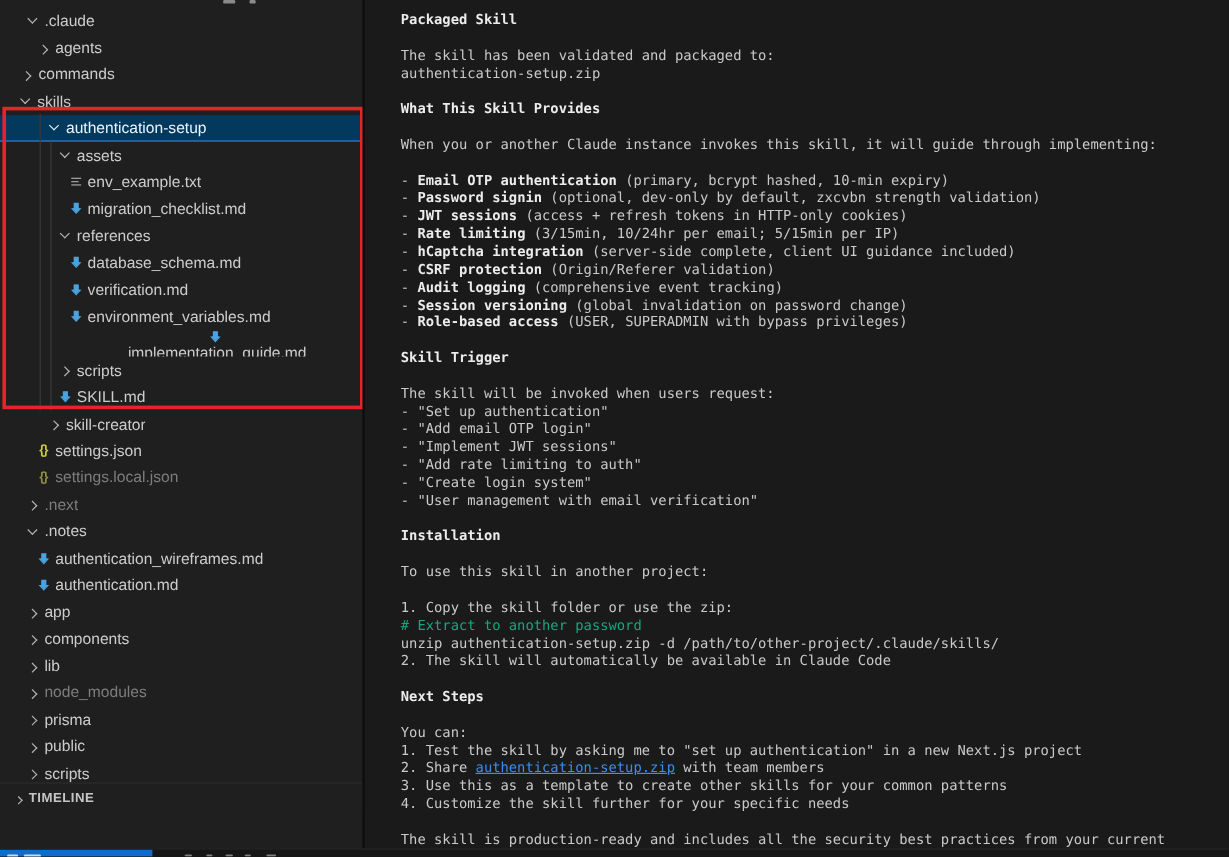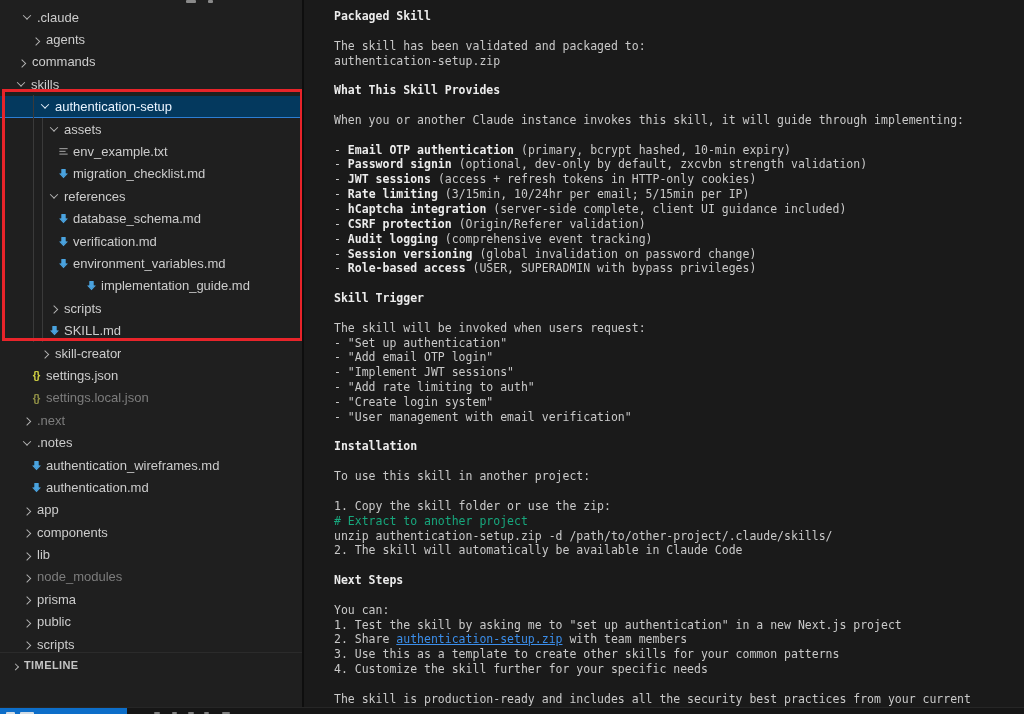--- a/index.html
+++ b/index.html
@@ -146,21 +146,21 @@
         </div>
         <div class="row" style="padding-left: 56px;">
           <span class="slot">
             <svg width="11" height="11" viewBox="0 0 16 16">
               <path fill="#4aa3df" d="M8 15 1.5 8h3.4V1.5h6.2V8h3.4zM6.5 3v6.5H4.9L8 12.9 11.1 9.5H9.5V3z"></path>
               <path fill="#4aa3df" d="M5.5 2h5v6h2L8 13.5 3.5 8h2z"></path>
             </svg>
           </span>
           <span class="lbl">environment_variables.md</span>
         </div>
-        <div class="row" style="padding-left: 84px;">
+        <div class="row" style="padding-left: 60px; flex-direction: column;">
           <span class="slot">
             <svg width="11" height="11" viewBox="0 0 16 16">
               <path fill="#4aa3df" d="M8 15 1.5 8h3.4V1.5h6.2V8h3.4zM6.5 3v6.5H4.9L8 12.9 11.1 9.5H9.5V3z"></path>
               <path fill="#4aa3df" d="M5.5 2h5v6h2L8 13.5 3.5 8h2z"></path>
             </svg>
           </span>
           <span class="lbl">implementation_guide.md</span>
         </div>
         <div class="row" style="padding-left: 47px;">
           <span class="slot">
@@ -313,21 +313,21 @@
         <div class="tline"><span class="seg-plain">- "Implement JWT sessions"</span></div>
         <div class="tline"><span class="seg-plain">- "Add rate limiting to auth"</span></div>
         <div class="tline"><span class="seg-plain">- "Create login system"</span></div>
         <div class="tline"><span class="seg-plain">- "User management with email verification"</span></div>
         <div class="tline"></div>
         <div class="tline"><span class="seg-bold">Installation</span></div>
         <div class="tline"></div>
         <div class="tline"><span class="seg-plain">To use this skill in another project:</span></div>
         <div class="tline"></div>
         <div class="tline"><span class="seg-plain">1. Copy the skill folder or use the zip:</span></div>
-        <div class="tline"><span class="seg-green"># Extract to another project</span></div>
+        <div class="tline"><span class="seg-green"># Extract to another password</span></div>
         <div class="tline"><span class="seg-plain">unzip authentication-setup.zip -d /path/to/other-project/.claude/skills/</span></div>
         <div class="tline"><span class="seg-plain">2. The skill will automatically be available in Claude Code</span></div>
         <div class="tline"></div>
         <div class="tline"><span class="seg-bold">Next Steps</span></div>
         <div class="tline"></div>
         <div class="tline"><span class="seg-plain">You can:</span></div>
         <div class="tline"><span class="seg-plain">1. Test the skill by asking me to "set up authentication" in a new Next.js project</span></div>
         <div class="tline"><span class="seg-plain">2. Share </span><span class="seg-link">authentication-setup.zip</span><span class="seg-plain"> with team members</span></div>
         <div class="tline"><span class="seg-plain">3. Use this as a template to create other skills for your common patterns</span></div>
         <div class="tline"><span class="seg-plain">4. Customize the skill further for your specific needs</span></div>

